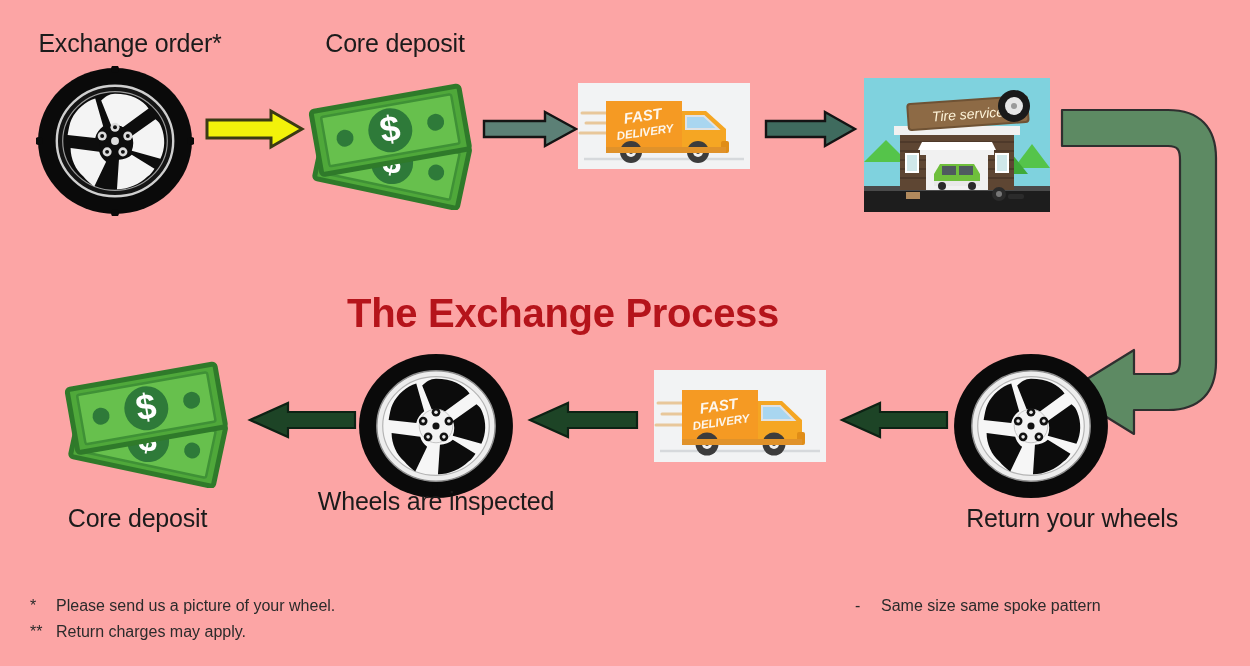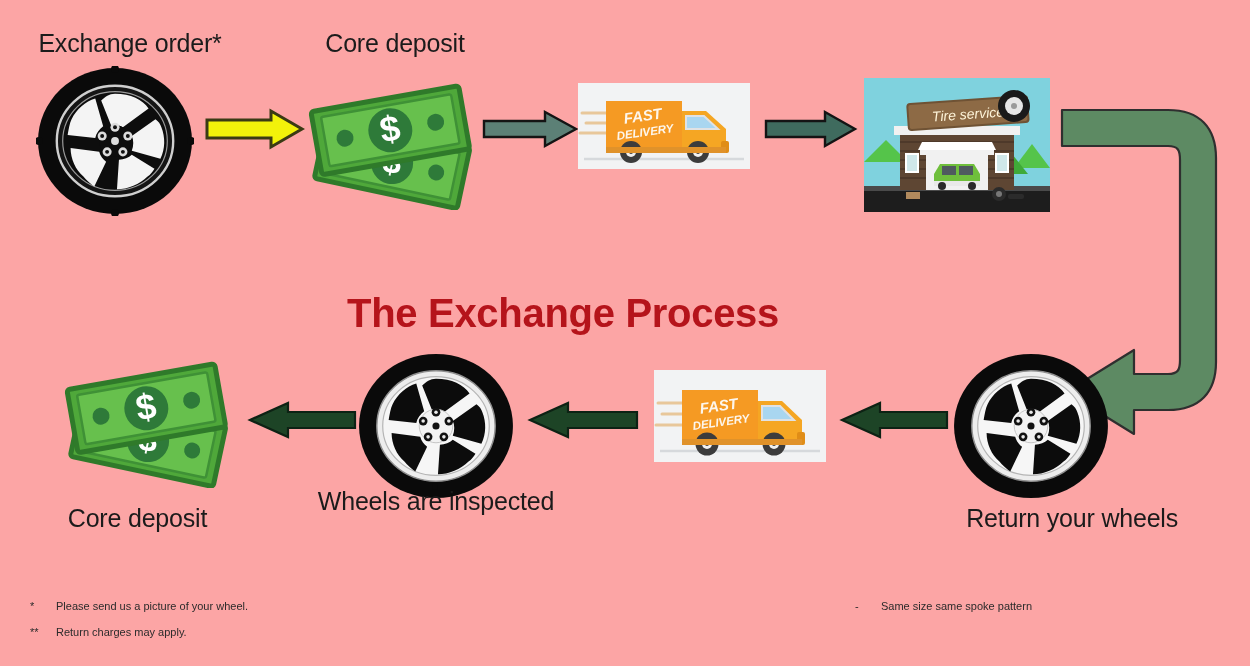--- a/index.html
+++ b/index.html
@@ -32,21 +32,21 @@
   }
   .title {
     color: #b5141b;
     font-size: 40px;
     font-weight: 700;
     letter-spacing: -0.3px;
     white-space: nowrap;
   }
   .foot {
     color: #2b2b2b;
-    font-size: 11px;
+    font-size: 16px;
     line-height: 26px;
     white-space: nowrap;
   }
   .foot .mark {
     display: inline-block;
     width: 26px;
   }
 
   
   .wheel { position: absolute; }

